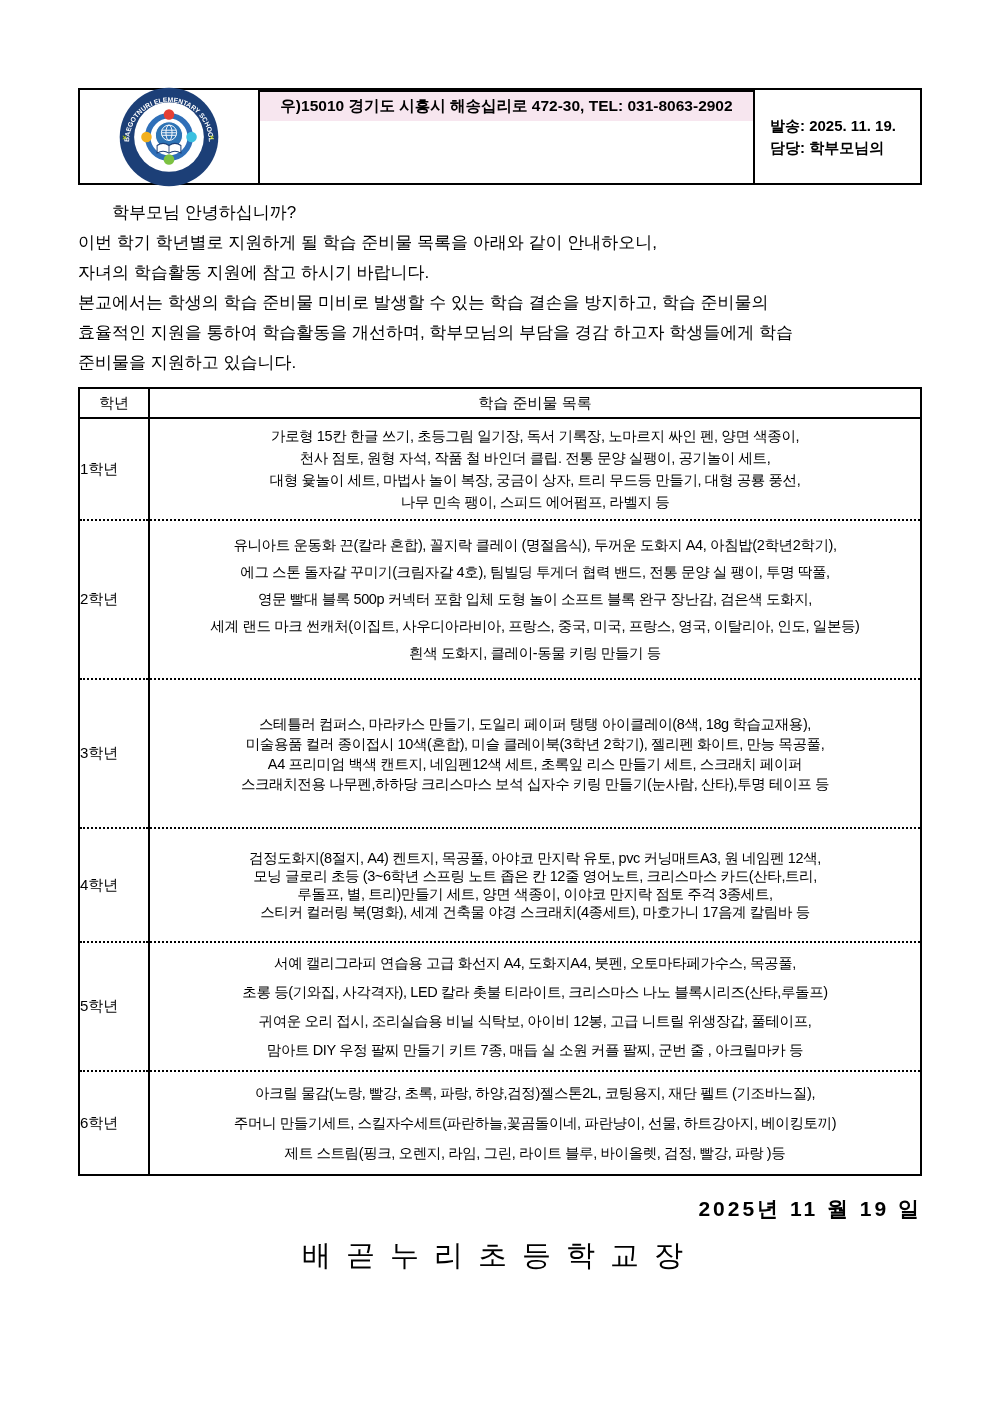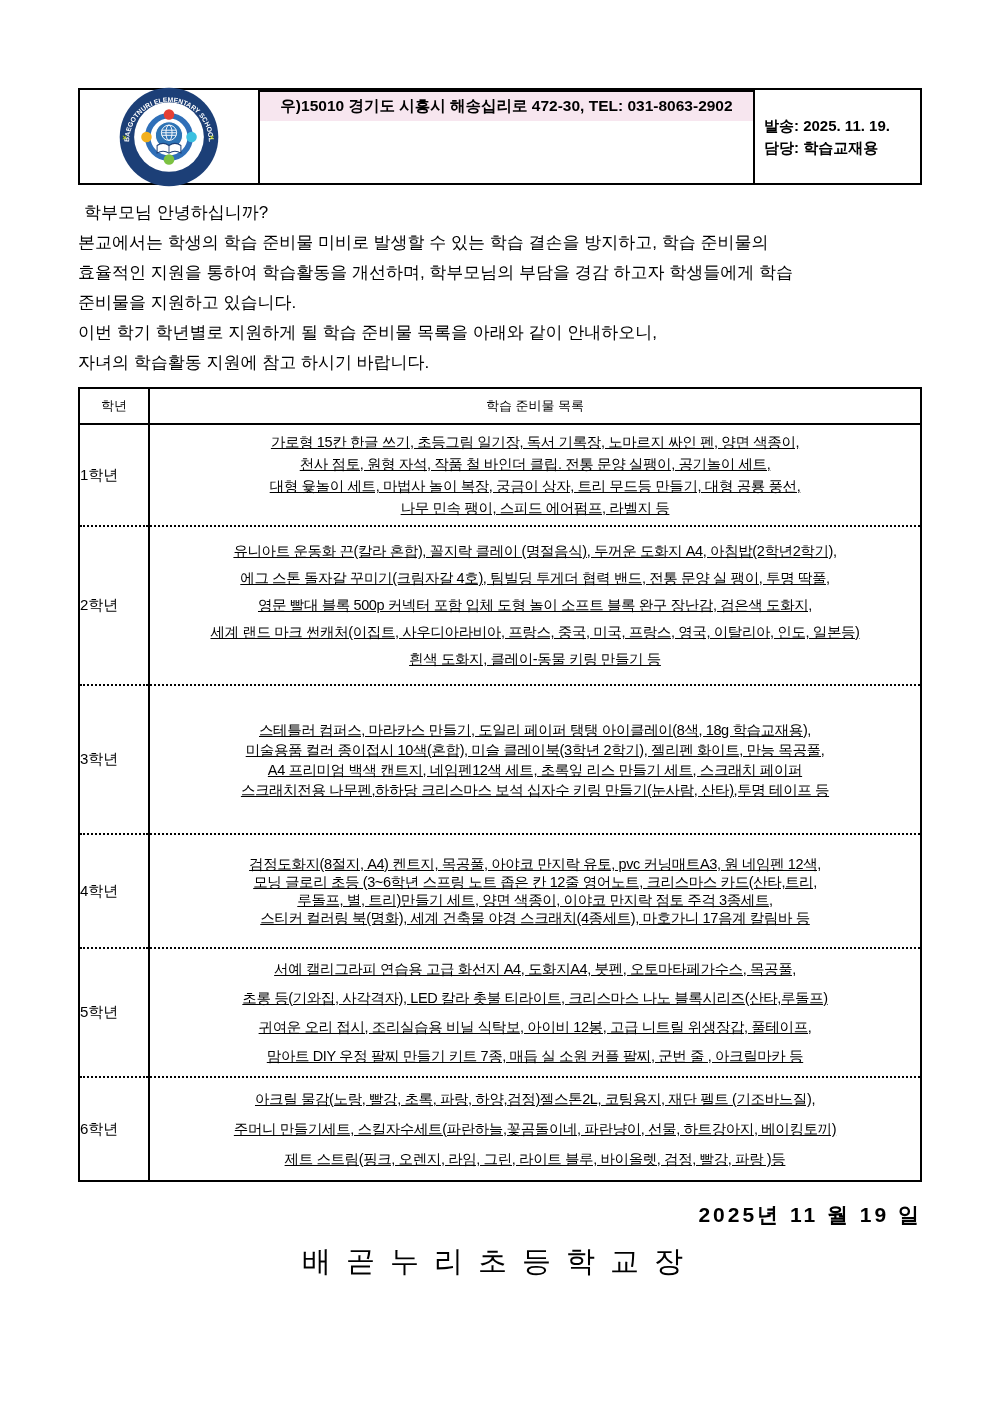--- a/index.html
+++ b/index.html
@@ -14,37 +14,37 @@
   
   .hdr { display:flex; border:2px solid #000; height:97px; background:#fff; }
   .hdr-logo-cell { width:180px; border-right:2px solid #000; display:flex; align-items:center; justify-content:center; }
   .hdr-mid { width:495px; display:flex; flex-direction:column; border-right:2px solid #000; }
   .hdr-title { flex:1; display:flex; align-items:center; justify-content:center;
     font-size:30px; font-weight:800; letter-spacing:1px; white-space:nowrap; }
   .hdr-addr { height:31px; background:#f7e6ef; border-top:2px solid #000;
     display:flex; align-items:center; justify-content:center;
     font-size:15.5px; font-weight:700; white-space:nowrap; }
   .hdr-right { flex:1; display:flex; flex-direction:column; justify-content:center;
-    padding-left:9px; font-size:15px; font-weight:700; line-height:22px; white-space:nowrap; }
+    padding-left:15px; font-size:15px; font-weight:700; line-height:22px; white-space:nowrap; }
 
   
   .bodytext { margin-top:13px; font-size:17px; line-height:30px; }
   .bodytext p { white-space:pre-line; }
-  .greet { padding-left:6px; }
+  .greet { padding-left:6px;margin-left:28px; }
 
   
   table.supply { border-collapse:collapse; width:844px; table-layout:fixed; margin-top:9px; border:2px solid #000; }
   .supply col.c1 { width:70px; }
   .supply th, .supply td { border-left:2px solid #000; border-right:2px solid #000; font-weight:400; }
-  .supply tr.head th { border-bottom:2px solid #000; font-size:13px; height:36px; text-align:center; vertical-align:middle; }
+  .supply tr.head th { border-bottom:2px solid #000; font-size:15px; height:30px; text-align:center; vertical-align:middle; }
   .supply tr.dotted td { border-top:2px dotted #000; }
   .supply td.grade { text-align:left; vertical-align:middle; font-size:15px; }
   .supply td.items { padding:0 4px; vertical-align:middle; }
   .cellwrap { display:flex; align-items:center; justify-content:center; text-align:center;
-    white-space:pre-line; font-size:14.5px; letter-spacing:-0.4px; overflow:hidden; width:100%;text-decoration:underline; }
+    white-space:pre-line; font-size:14.5px; letter-spacing:-0.4px; overflow:hidden; width:100%; }
 
   
   .date-line { margin-top:19px; text-align:right; font-size:21px; font-weight:700; letter-spacing:3px; }
   .sign-line { margin-top:13px; text-align:center; font-size:29px; font-weight:400; letter-spacing:15px; white-space:nowrap; }
 
   
   .logo-arc-text { font-family:"Liberation Sans","DejaVu Sans",sans-serif; }
 </style>
 </head>
 <body>
@@ -83,31 +83,31 @@
         </g>
         <path d="M46,70 Q53,65 60,70 Q67,65 74,70 L74,79 Q67,74.5 60,79 Q53,74.5 46,79 Z" fill="#ffffff" stroke="#1c3f77" stroke-width="1.2"></path>
         <line x1="60" y1="70" x2="60" y2="79" stroke="#1c3f77" stroke-width="1"></line>
       </svg>
     </div>
     <div class="hdr-mid">
       <div class="hdr-addr">우)15010 경기도 시흥시 해송십리로 472-30, TEL: 031-8063-2902</div>
     </div>
     <div class="hdr-right">
       <div>발송: 2025. 11. 19.</div>
-      <div>담당: 학습교재용</div>
+      <div>담당: 학부모님의</div>
     </div>
   </div>
 
   <div class="bodytext">
     <p class="greet">학부모님 안녕하십니까?</p>
+    <p>이번 학기 학년별로 지원하게 될 학습 준비물 목록을 아래와  같이 안내하오니,
+자녀의 학습활동 지원에 참고 하시기 바랍니다.</p>
     <p>본교에서는 학생의 학습 준비물 미비로 발생할 수 있는 학습 결손을 방지하고, 학습 준비물의
 효율적인 지원을 통하여 학습활동을 개선하며, 학부모님의 부담을 경감 하고자 학생들에게 학습
 준비물을 지원하고 있습니다.</p>
-    <p>이번 학기 학년별로 지원하게 될 학습 준비물 목록을 아래와  같이 안내하오니,
-자녀의 학습활동 지원에 참고 하시기 바랍니다.</p>
   </div>
 
   <table class="supply">
     <colgroup>
         <col class="c1">
         <col>
       </colgroup>
     <tbody>
       <tr class="head">
         <th>학년</th>

